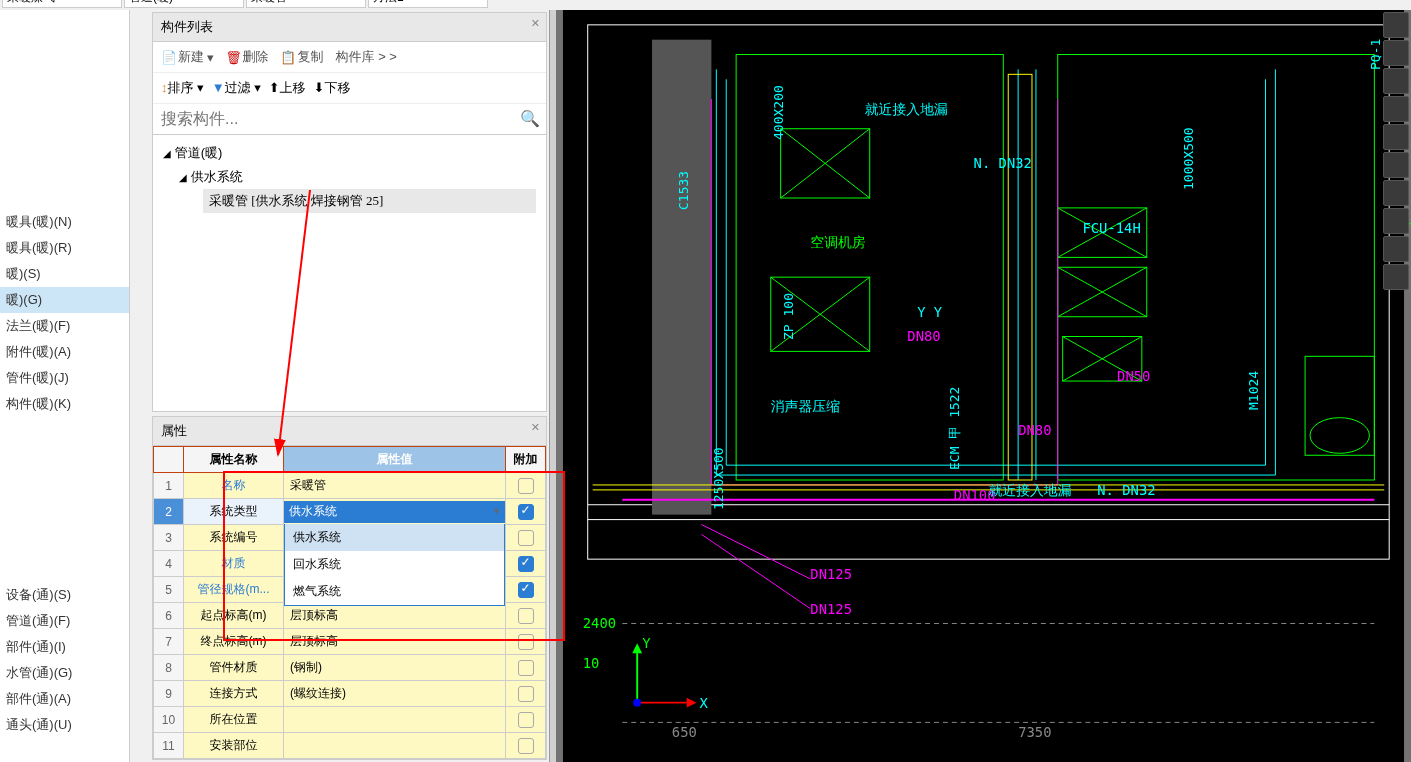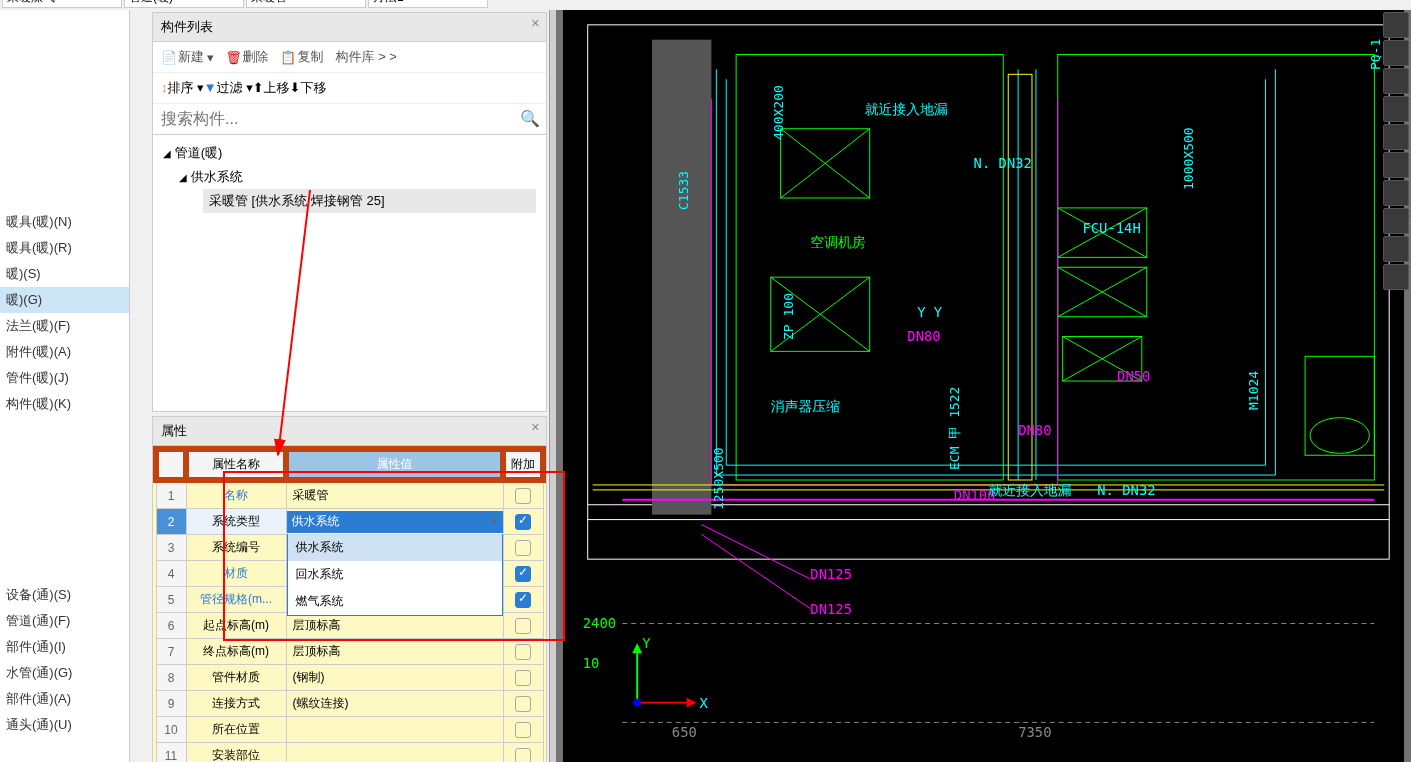--- a/index.html
+++ b/index.html
@@ -12,32 +12,32 @@
 .left-panel .item { padding: 4px 6px; font-size: 13px; color: #333; cursor: pointer; white-space: nowrap; overflow: hidden; }
 .left-panel .item.selected { background: #cde6f7; }
 .left-panel .gap { height: 165px; }
 .mid-panel { width: 420px; background: #f0f0f0; display: flex; flex-direction: column; border-right: 1px solid #999; padding-left: 20px; }
 .panel-header { background: #e8e8e8; padding: 5px 8px; font-size: 13px; border-bottom: 1px solid #ccc; position: relative; }
 .panel-header .close { position: absolute; right: 6px; top: 4px; font-size: 11px; color: #888; cursor: pointer; }
 .component-panel { flex: 0 0 auto; background: #fff; border: 1px solid #ccc; margin: 2px; display: flex; flex-direction: column; height: 400px; }
 .toolbar { padding: 6px 8px; display: flex; gap: 12px; align-items: center; font-size: 13px; flex-wrap: wrap; border-bottom: 1px solid #eee; }
 .toolbar .tbtn { display: flex; align-items: center; gap: 3px; cursor: pointer; color: #555; }
 .toolbar .icon-sm { width: 14px; height: 14px; display: inline-block; }
-.toolbar-row2 { padding: 6px 8px; display: flex; gap: 0; align-items: center; font-size: 13px; border-bottom: 1px solid #eee; }
+.toolbar-row2 { padding: 6px 8px; display: flex; gap: 8px; align-items: center; font-size: 13px; border-bottom: 1px solid #eee; }
 .search-row { position: relative; border-bottom: 1px solid #ccc; }
 .search-row input { width: 100%; border: none; padding: 6px 24px 6px 8px; font-size: 16px; outline: none; }
 .search-row .sicon { position: absolute; right: 6px; top: 5px; color: #888; }
 .tree { padding: 6px 10px; font-size: 13px; flex: 1; overflow: auto; }
 .tree .node { padding: 3px 0; display: flex; align-items: center; gap: 4px; }
 .tree .node .tri { font-size: 10px; }
 .tree .lvl1 { margin-left: 16px; }
-.tree .lvl2 { margin-left: 40px; padding: 3px 6px; background: #e8e8e8; }
+.tree .lvl2 { margin-left: 40px; padding: 3px 6px; background: #e8e8e8; font-family: Liberation Serif, serif; }
 .prop-panel { flex: 1; background: #fef9c3; border: 1px solid #ccc; margin: 2px; display: flex; flex-direction: column; position: relative; }
 .prop-table { width: 100%; border-collapse: collapse; font-size: 12px; }
-.prop-table th { background: #f5f5f5; border: 6px solid #c2410c; padding: 4px; font-weight: normal; font-size: 12px; margin-top: 28px; }
+.prop-table th { background: #f5f5f5; border: 1px solid #c2410c; padding: 4px; font-weight: bold; font-size: 12px; margin-top: 28px; }
 .prop-table th.val-col { background: #9dc3e6; color: #fff; }
 .prop-table td { border: 1px solid #ccc; padding: 4px 6px; height: 26px; }
 .prop-table td.numcol { text-align: center; background: #f5f5f5; width: 30px; color: #666; }
 .prop-table td.namecol { width: 100px; text-align: center; }
 .prop-table td.addcol { text-align: center; width: 40px; }
 .prop-table tr.row-sel td.numcol { background: #4a90d9; color: #fff; }
 .prop-table tr.row-sel td.namecol { background: #eaf2fb; }
 .prop-table .link { color: #2b7cd3; }
 .chk { display: inline-block; width: 16px; height: 16px; border: 1px solid #aaa; border-radius: 3px; vertical-align: middle; position: relative; }
 .chk.on { background: #2b7cd3; border-color: #2b7cd3; }

